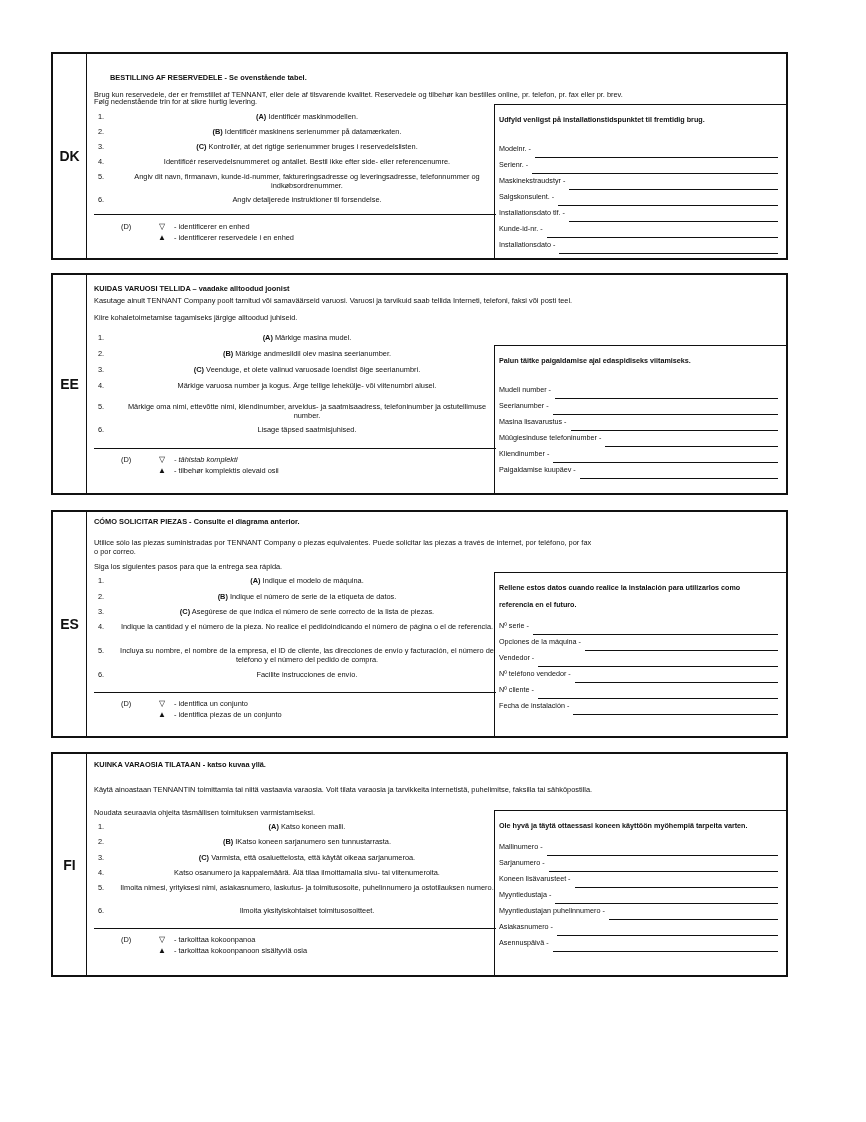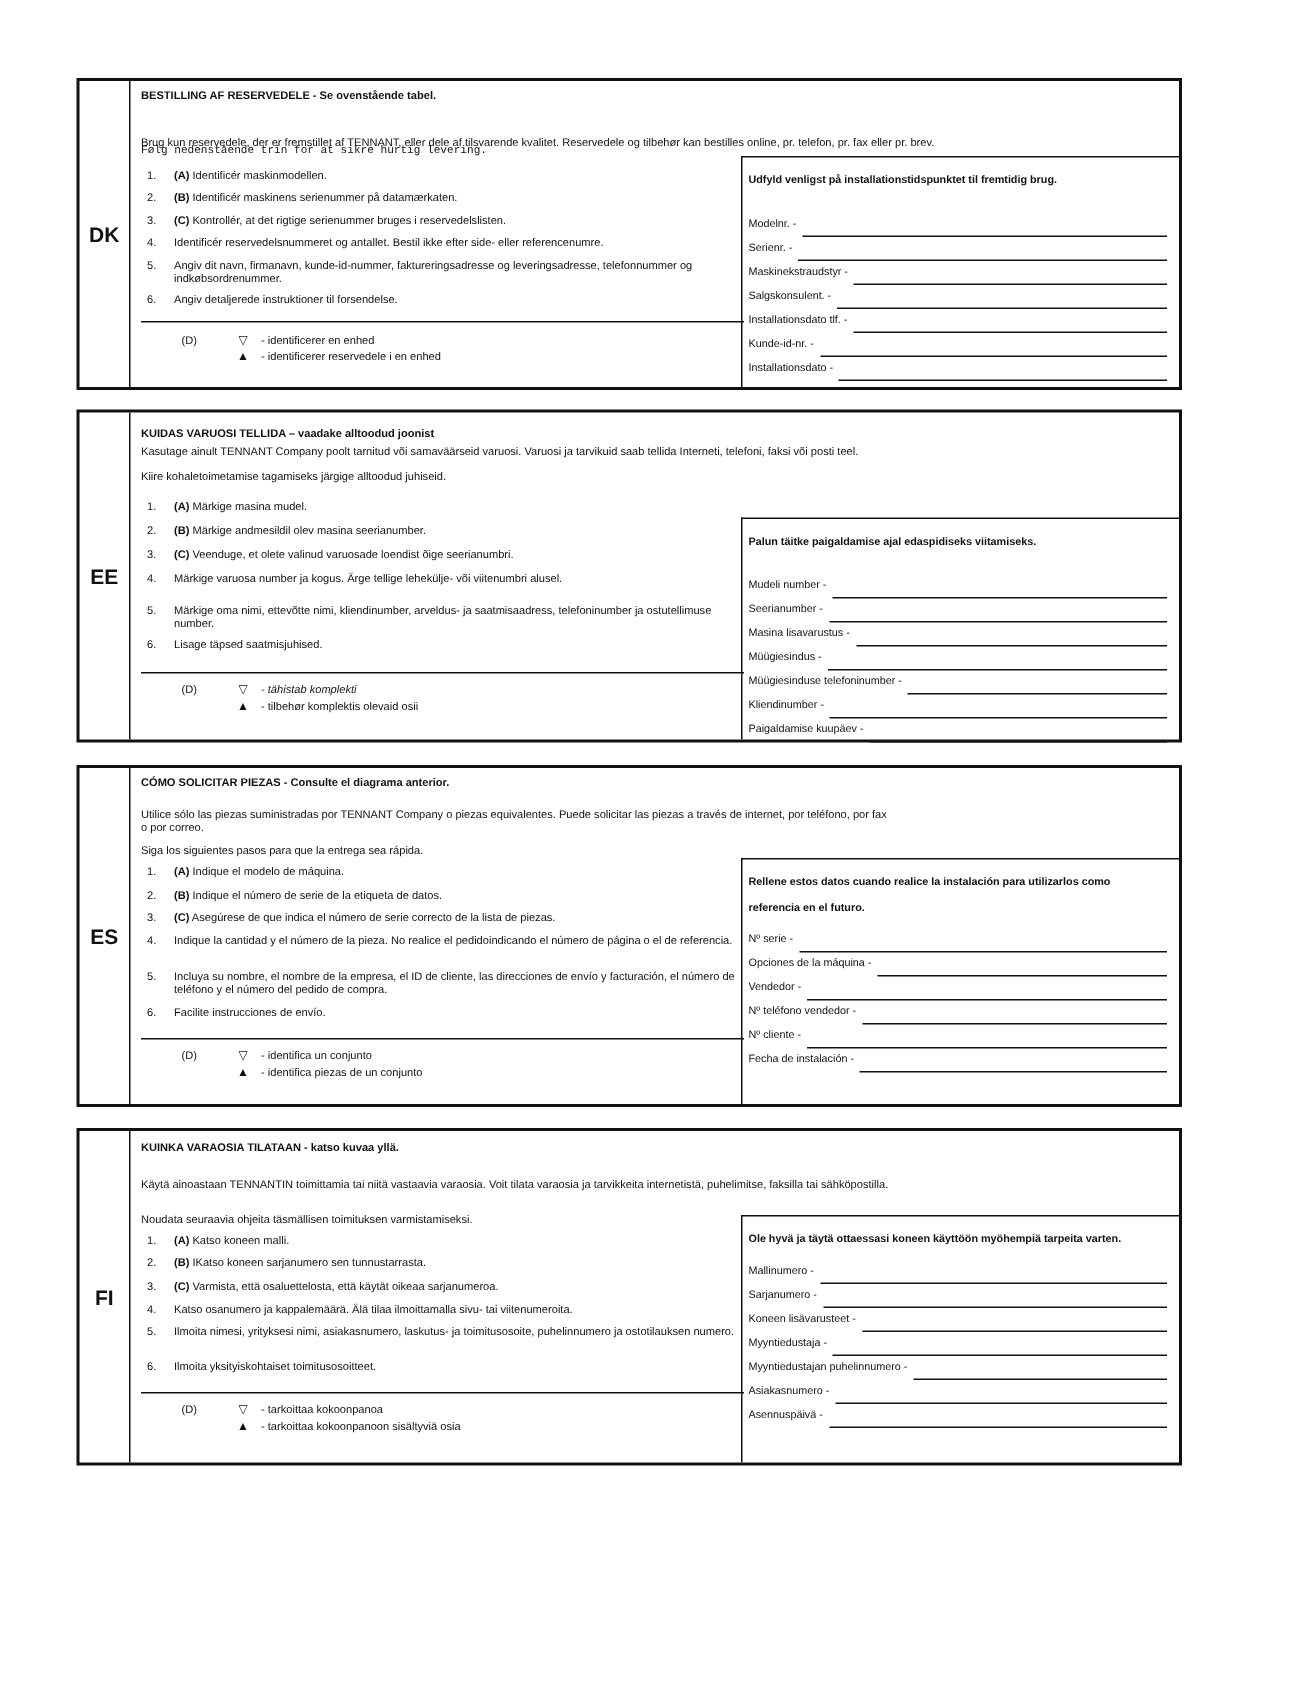--- a/index.html
+++ b/index.html
@@ -4,43 +4,43 @@
 <style>
   html, body { margin: 0; padding: 0; background: #ffffff; }
   body { width: 866px; height: 1122px; position: relative; font-family: "Liberation Sans", sans-serif; color: #111; }
   .section { position: absolute; left: 51px; width: 737px; border: 2px solid #111; box-sizing: border-box; }
   .section .lang { position: absolute; left: 0; top: 0; bottom: 0; width: 33px; border-right: 1.5px solid #111; display: flex; align-items: center; justify-content: center; font-weight: bold; font-size: 14px; }
   .section .body { position: absolute; left: 41px; top: 0; right: 0; bottom: 0; font-size: 7.4px; line-height: 1.25; }
   .title { position: absolute; left: 0; font-weight: bold; font-size: 7.4px; }
   .intro { position: absolute; left: 0; right: 12px; }
   .step { position: absolute; left: 4px; width: 400px; display: flex; }
   .step .num { width: 18px; flex: none; }
-  .step .txt { flex: 1; }
+  .step .txt { flex: 1; text-align: center; }
   .step b { font-weight: bold; }
   .legend-rule { position: absolute; left: 0; width: 402px; border-top: 1px solid #111; }
   .legend { position: absolute; left: 27px; }
   .legend .row { display: flex; align-items: center; height: 11px; }
   .legend .d { width: 35px; }
   .legend .sym { width: 12px; text-align: center; font-size: 8px; }
   .form { position: absolute; right: 0; width: 292px; border-left: 1.5px solid #111; border-top: 1.5px solid #111; box-sizing: border-box; padding: 0 8px 0 4px; font-size: 7.2px; }
   .form .hd { font-weight: bold; margin-top: 6px; line-height: 17px; }
   .form .field { display: flex; height: 16px; }
   .form .field .lbl { flex: none; white-space: nowrap; padding-right: 4px; }
   .form .field .line { flex: 1; border-bottom: 1px solid #111; margin-bottom: 2px; }
 </style>
 </head>
 <body>
 
 <div id="root">
     <div class="section" style="top: 52px; height: 208px;">
       <div class="lang">DK</div>
       <div class="body">
-        <div class="title" style="top: 5px;">BESTILLING AF RESERVEDELE - Se ovenstående tabel.</div>
+        <div class="title" style="top: 19px; margin-left: 16px;">BESTILLING AF RESERVEDELE - Se ovenstående tabel.</div>
         <div class="intro" style="top: 36px;">Brug kun reservedele, der er fremstillet af TENNANT, eller dele af tilsvarende kvalitet. Reservedele og tilbehør kan bestilles online, pr. telefon, pr. fax eller pr. brev.</div>
-        <div class="intro" style="top: 43px; font-family: Liberation Mono, monospace;">Følg nedenstående trin for at sikre hurtig levering.</div>
+        <div class="intro" style="top: 43px;">Følg nedenstående trin for at sikre hurtig levering.</div>
         <div class="step" style="top: 58px;">
           <span class="num">1.</span>
           <span class="txt"><b>(A)</b><span> Identificér maskinmodellen.</span></span>
         </div>
         <div class="step" style="top: 73px;">
           <span class="num">2.</span>
           <span class="txt"><b>(B)</b><span> Identificér maskinens serienummer på datamærkaten.</span></span>
         </div>
         <div class="step" style="top: 88px;">
           <span class="num">3.</span>
@@ -157,24 +157,20 @@
           </div>
           <div class="field">
             <span class="lbl">Seerianumber -</span>
             <span class="line"></span>
           </div>
           <div class="field">
             <span class="lbl">Masina lisavarustus -</span>
             <span class="line"></span>
           </div>
           <div class="field">
-            <span class="lbl">Müügiesindus -</span>
-            <span class="line"></span>
-          </div>
-          <div class="field">
             <span class="lbl">Müügiesinduse telefoninumber -</span>
             <span class="line"></span>
           </div>
           <div class="field">
             <span class="lbl">Kliendinumber -</span>
             <span class="line"></span>
           </div>
           <div class="field">
             <span class="lbl">Paigaldamise kuupäev -</span>
             <span class="line"></span>

